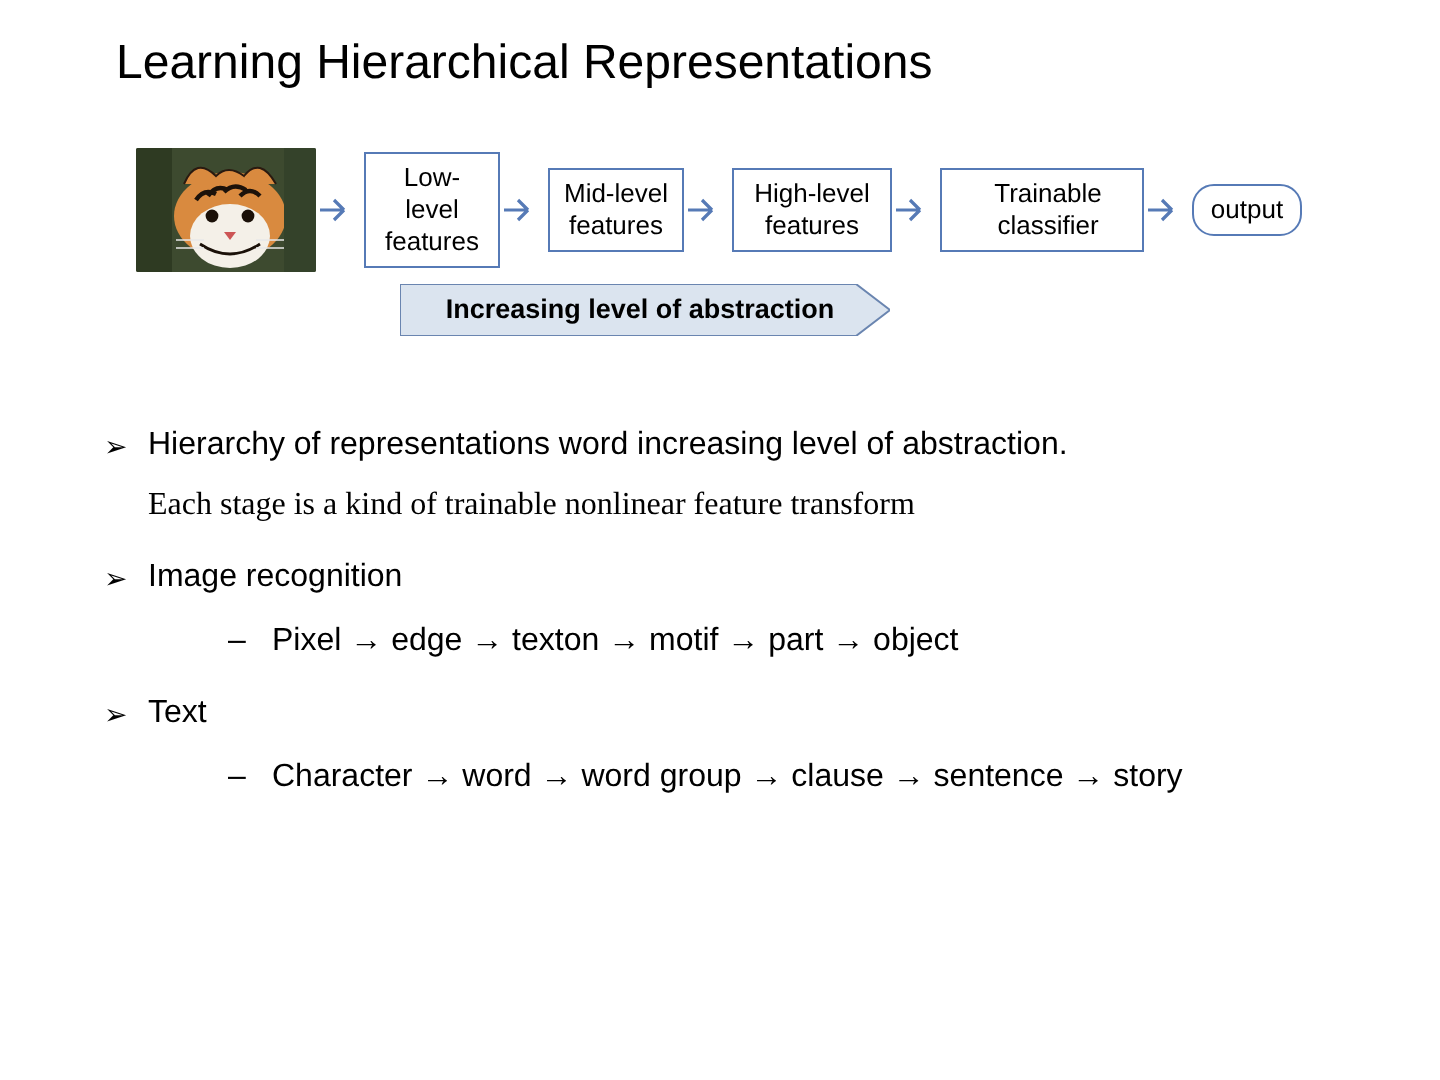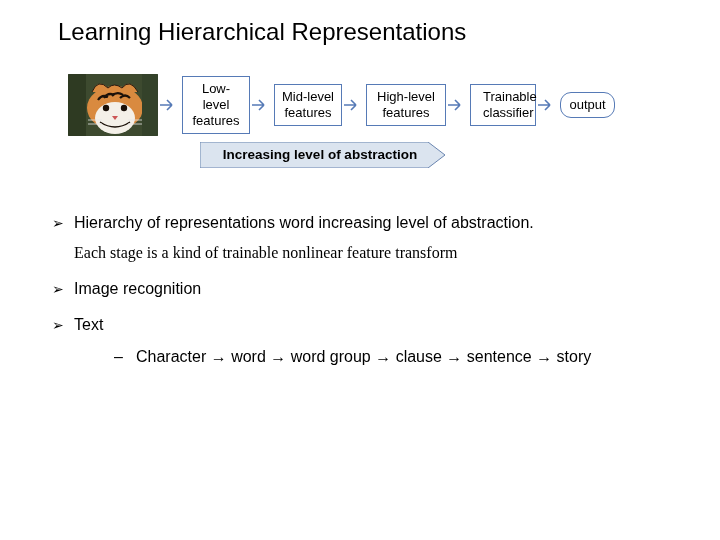--- a/index.html
+++ b/index.html
@@ -37,21 +37,21 @@
     border: 1px solid #567ab6;
     background: #fff;
     font-size: 13px;
     text-align: center;
     padding: 4px 6px;
     line-height: 1.25;
     flex-shrink: 0;
   }
   .box.w1 { width: 68px; }
   .box.w2 { width: 80px; }
-  .box.w3 { width: 66px; padding-left: 12px; }
+  .box.w3 { width: 102px; padding-left: 12px; }
   .box.w4 { width: 55px; border-radius: 11px; }
   .arrowgap {
     width: 16px;
     height: 8px;
     position: relative;
     flex-shrink: 0;
   }
   .arrowgap svg { position:absolute; left:-2px; top:-4px; }
   .banner {
     margin-left: 170px;
@@ -170,20 +170,23 @@
   <div class="banner-text">Increasing level of abstraction</div>
 </div>
 
 <ul class="top">
   <li>
     <span>Hierarchy of representations word increasing level of abstraction.</span>
     <div class="para2">Each stage is a kind of trainable nonlinear feature transform</div>
   </li>
   <li>
     <span>Image recognition</span>
+    <ul class="sub">
+      <li>Pixel → edge → texton → motif → part → object</li>
+    </ul>
   </li>
   <li>
     <span>Text</span>
     <ul class="sub">
       <li>Character → word → word group → clause → sentence → story</li>
     </ul>
   </li>
 </ul>
 
 </body></html>

